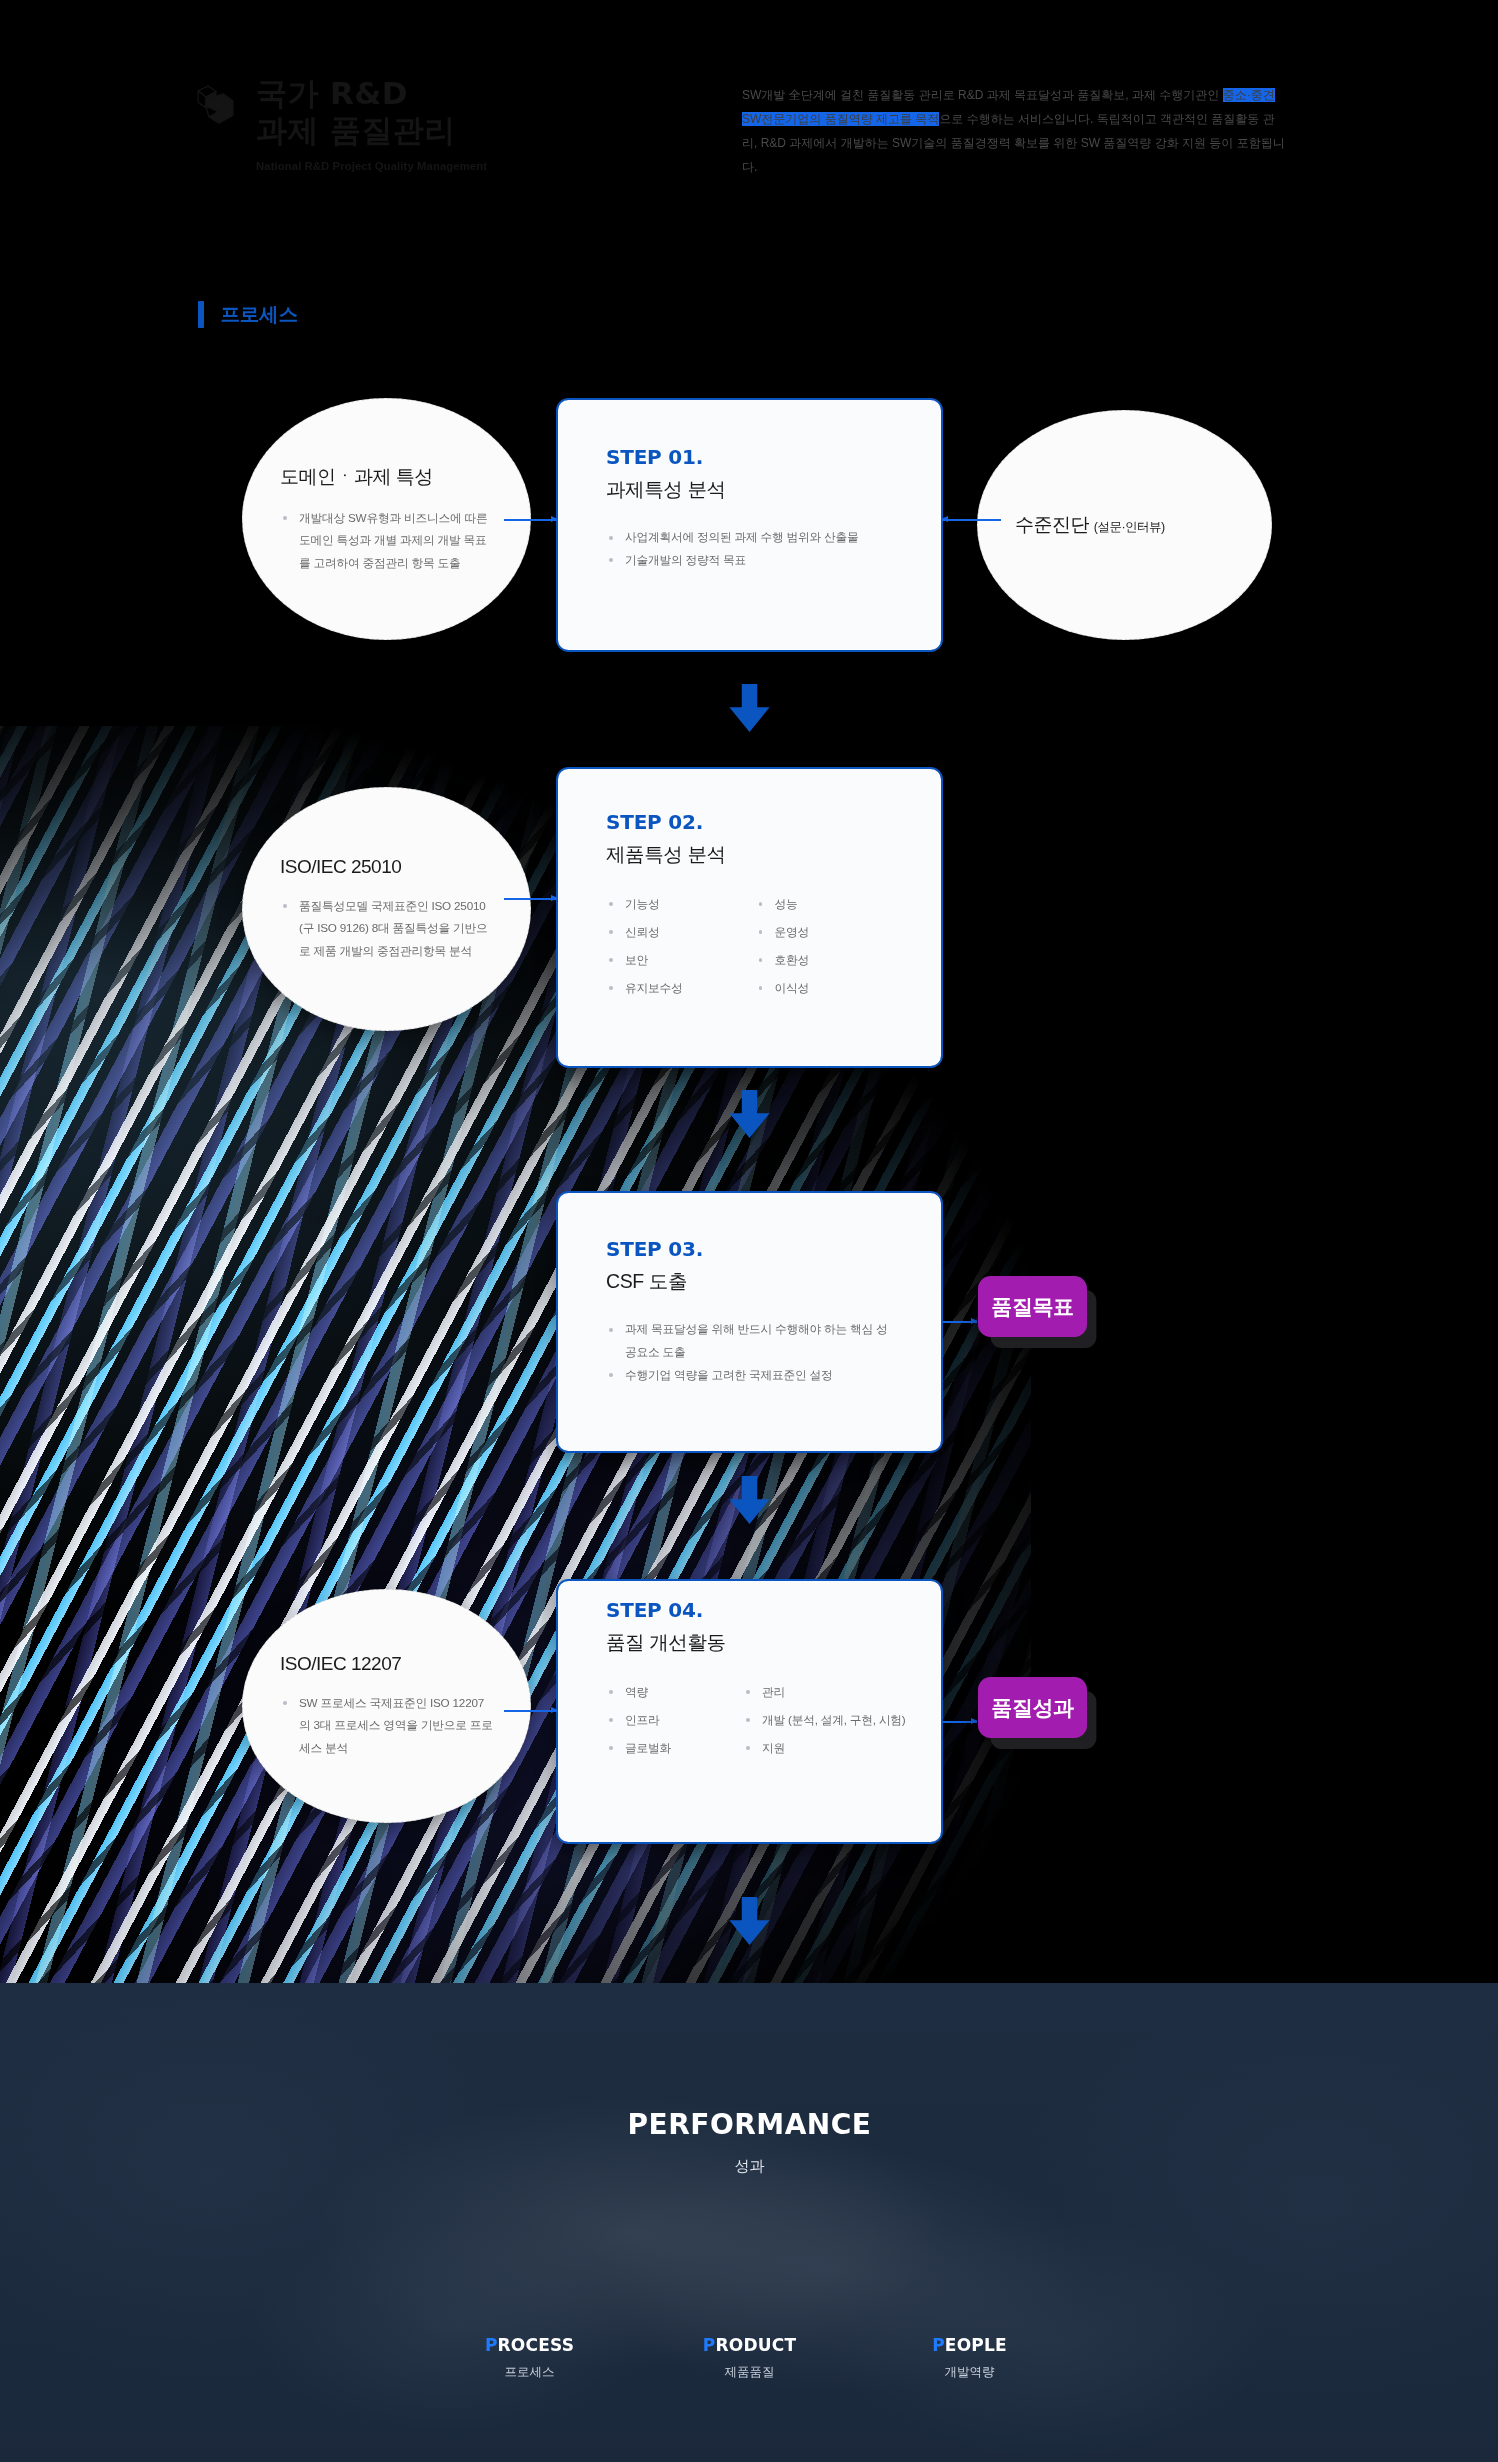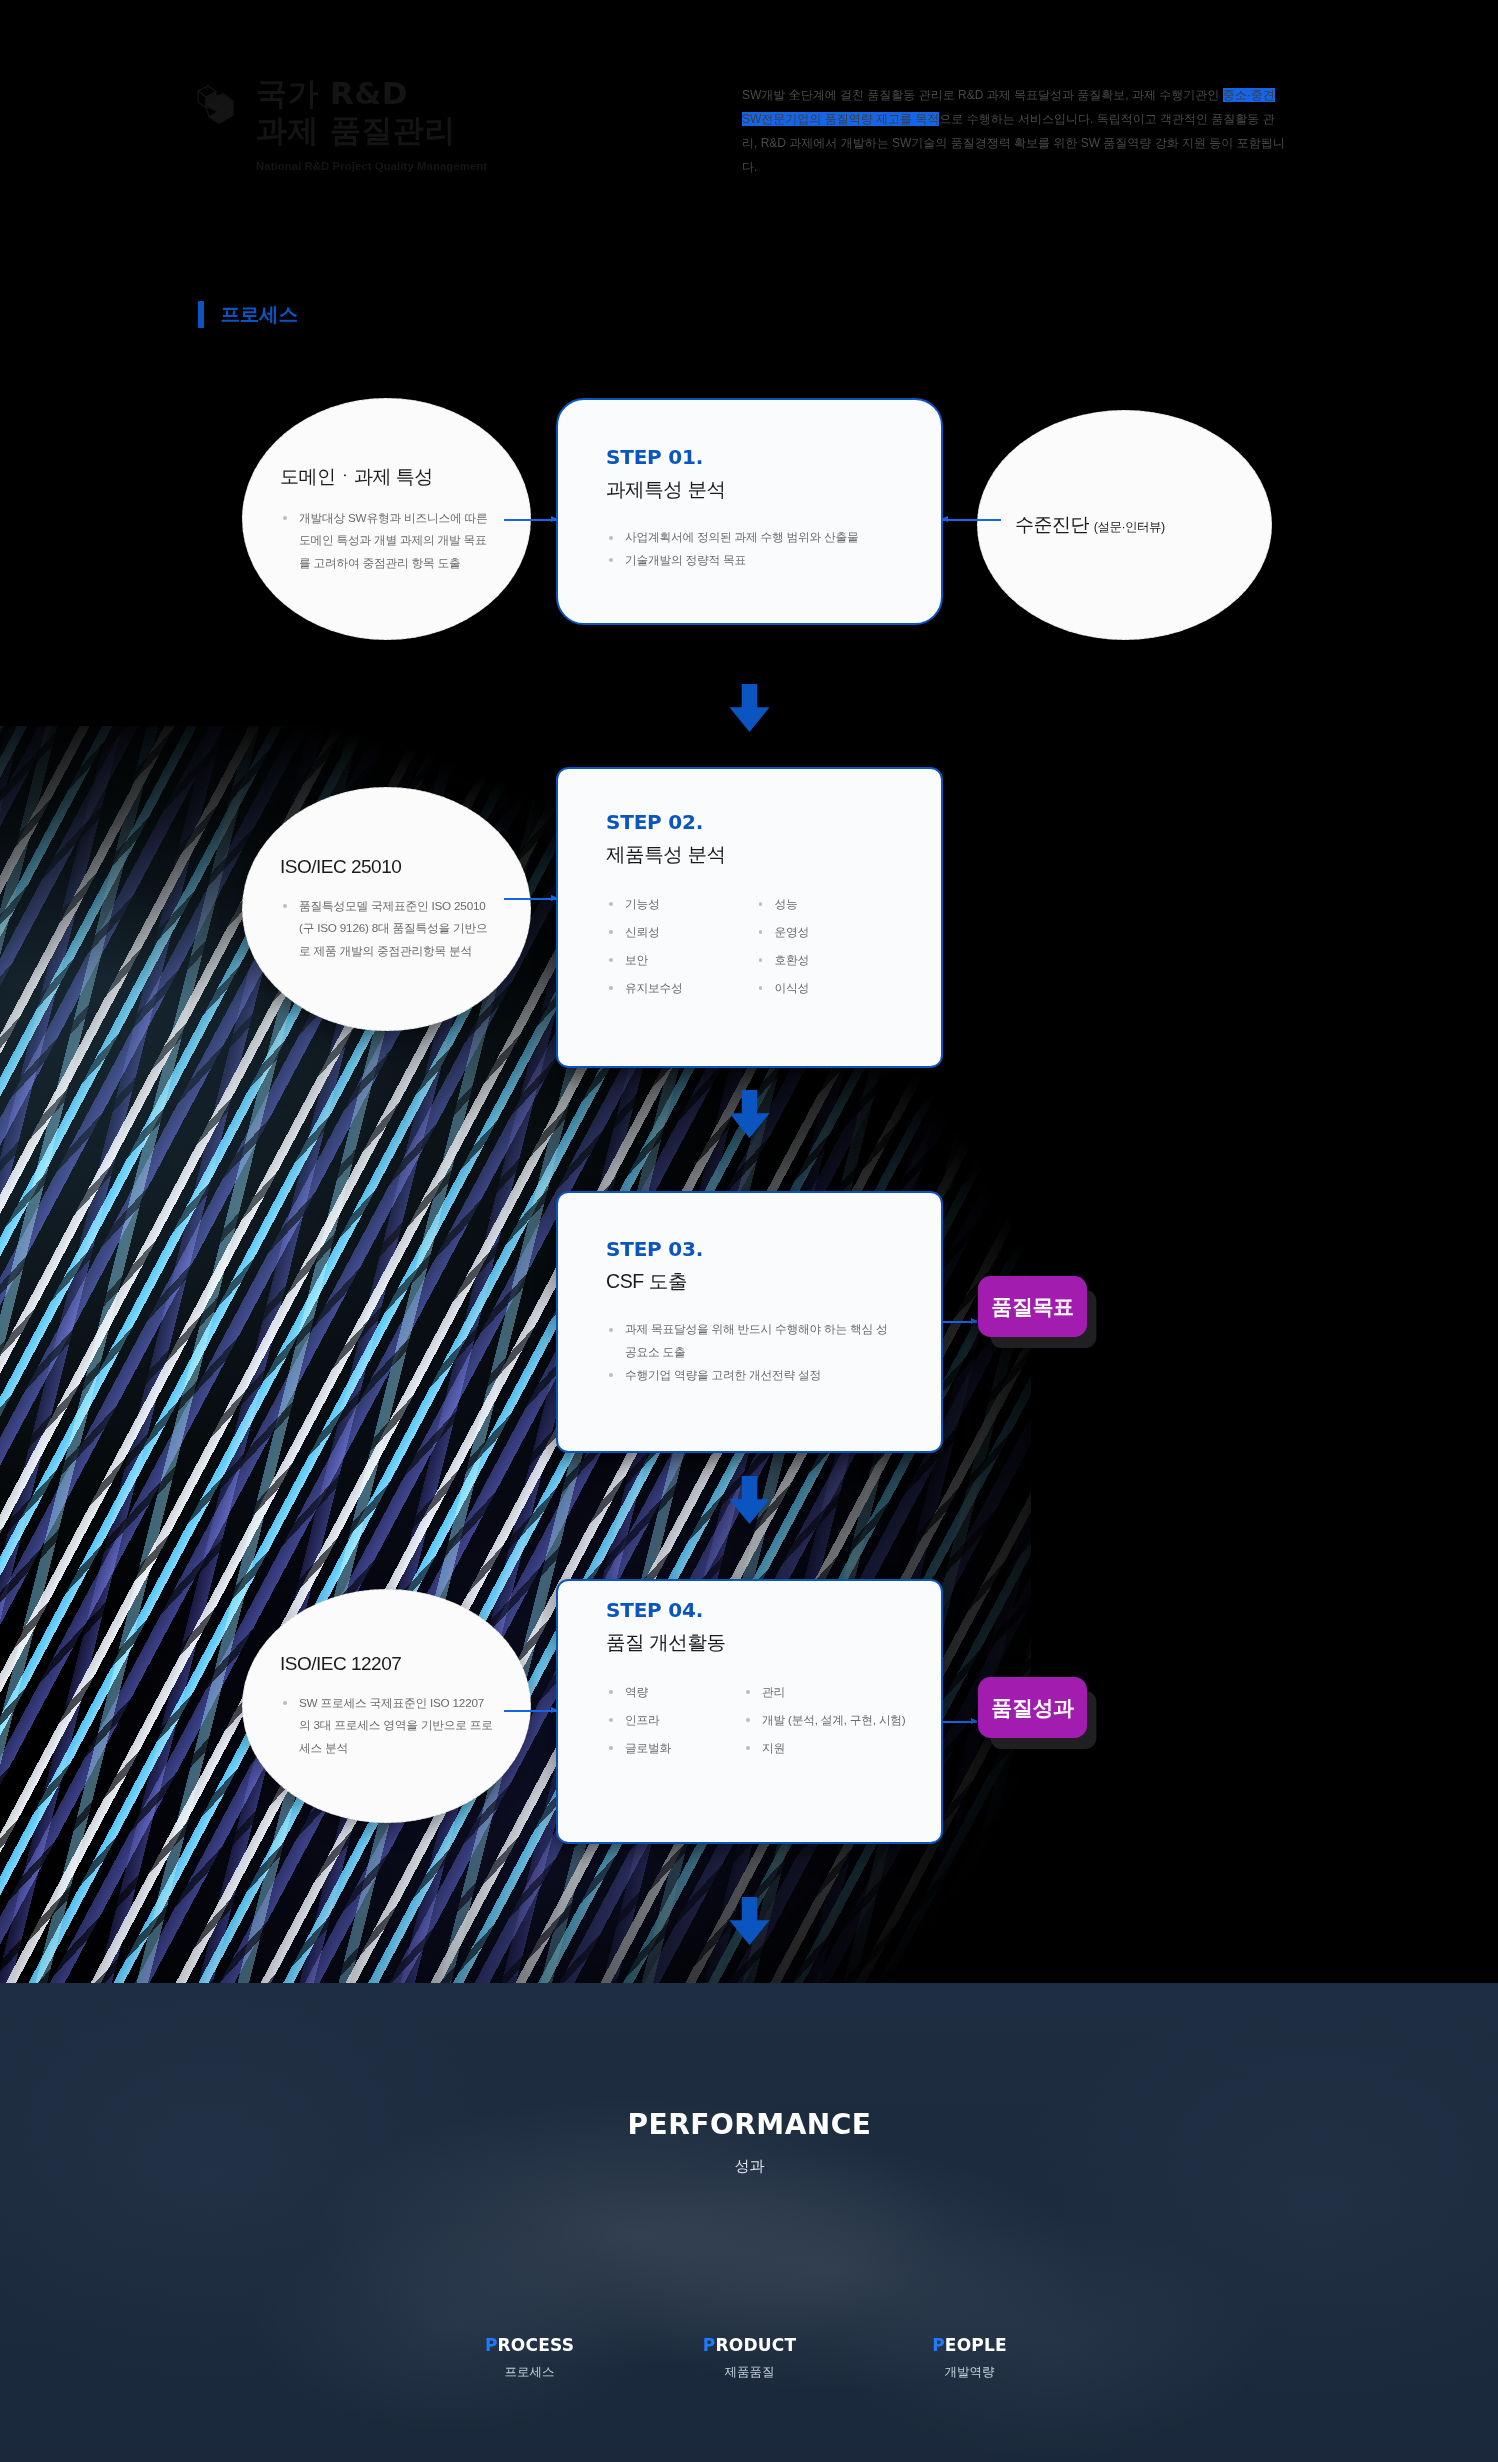--- a/index.html
+++ b/index.html
@@ -200,21 +200,21 @@
     <span id="process-title">프로세스</span>
   </div>
 
   <div class="ellipse" style="left:242px; top:398px; width:289px; height:242px; padding:0 37px;">
     <div class="ellipse-title">도메인ㆍ과제 특성</div>
     <ul class="bullets" style="margin-top:17px;">
       <li>개발대상 SW유형과 비즈니스에 따른 도메인 특성과 개별 과제의 개발 목표를 고려하여 중점관리 항목 도출</li>
     </ul>
   </div>
 
-  <div class="step-card" style="left:556px; top:398px; width:387px; height:227px; padding:45px 0 3px 48px;border-radius:28px;">
+  <div class="step-card" style="left:556px; top:398px; width:387px; height:254px; padding:45px 0 3px 48px;">
     <div class="step-no">STEP 01.</div>
     <div class="step-title">과제특성 분석</div>
     <ul class="bullets" style="margin-top:23.4px;">
       <li>사업계획서에 정의된 과제 수행 범위와 산출물</li>
       <li>기술개발의 정량적 목표</li>
     </ul>
   </div>
 
   <div class="ellipse" style="left:977px; top:410px; width:295px; height:230px; padding:0 37px;">
     <div class="ellipse-title"><span>수준진단 </span><span class="small">(설문·인터뷰)</span></div>
@@ -267,21 +267,21 @@
     <svg viewBox="0 0 52 62" width="41" height="48">
         <path d="M16 0 H36 V30 H52 L26 62 L0 30 H16 Z" fill="#0B55C0"></path>
       </svg>
   </div>
 
   <div class="step-card" style="left:556px; top:1191px; width:387px; height:262px; padding:44px 0 0 48px;">
     <div class="step-no">STEP 03.</div>
     <div class="step-title">CSF 도출</div>
     <ul class="bullets" style="margin-top:23.4px; width:289px;">
       <li>과제 목표달성을 위해 반드시 수행해야 하는 핵심 성공요소 도출</li>
-      <li>수행기업 역량을 고려한 개선전략 설정</li>
+      <li>수행기업 역량을 고려한 국제표준인 설정</li>
     </ul>
   </div>
 
   <div class="connector to-right" style="left:943px; top:1321px; width:34px;">
       <span class="head"></span>
     </div>
 
   <div class="goal-badge" style="left:978px; top:1276px; width:109px; height:61px;">
     <span>품질목표</span>
   </div>

